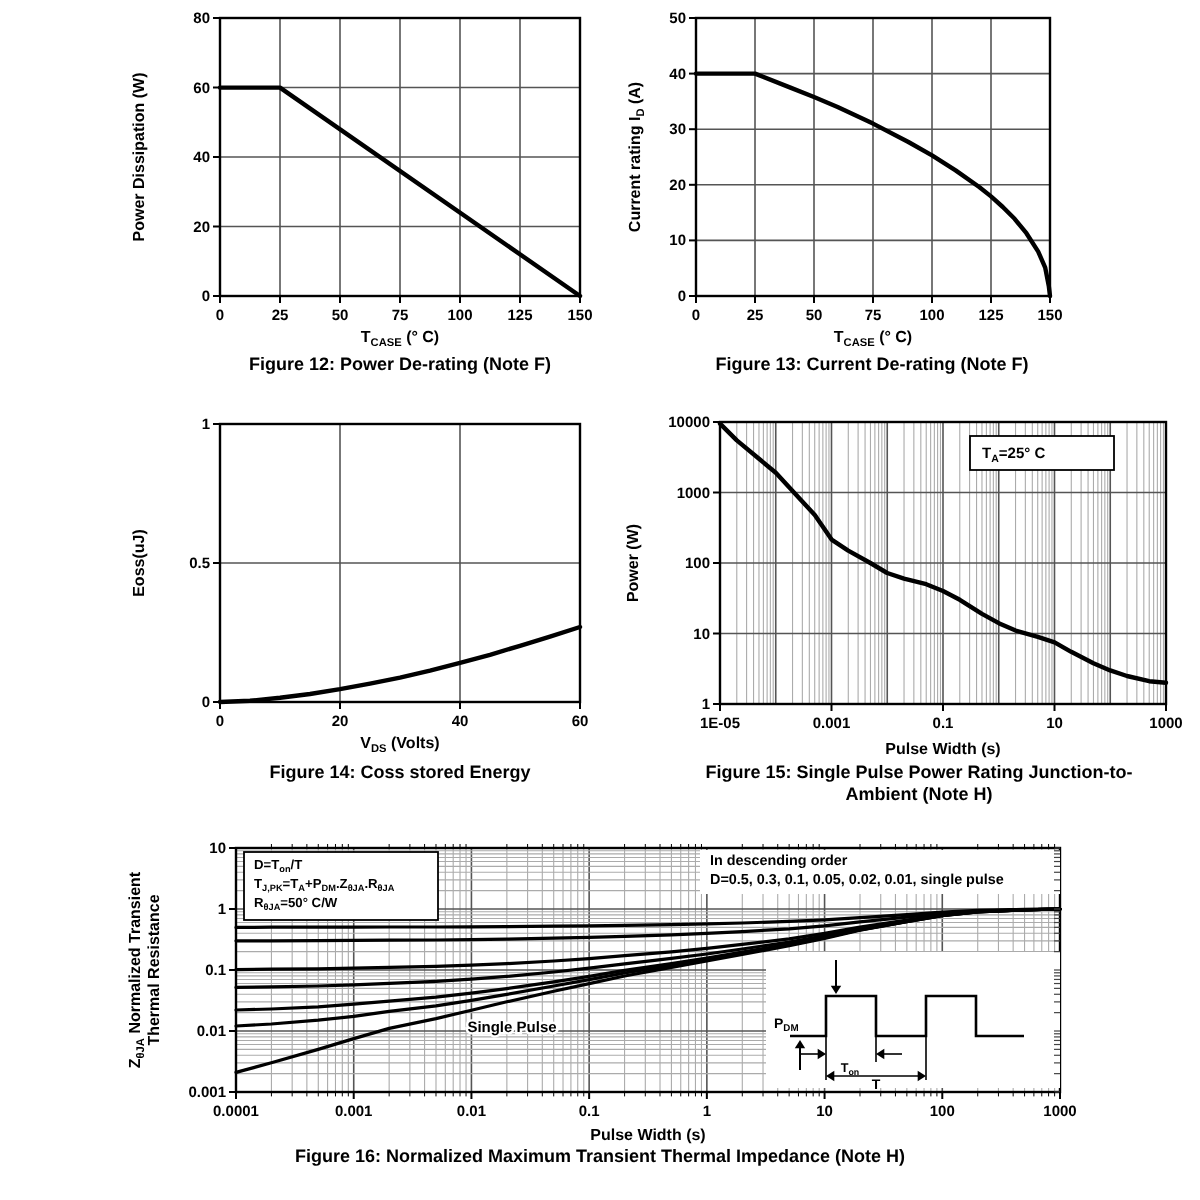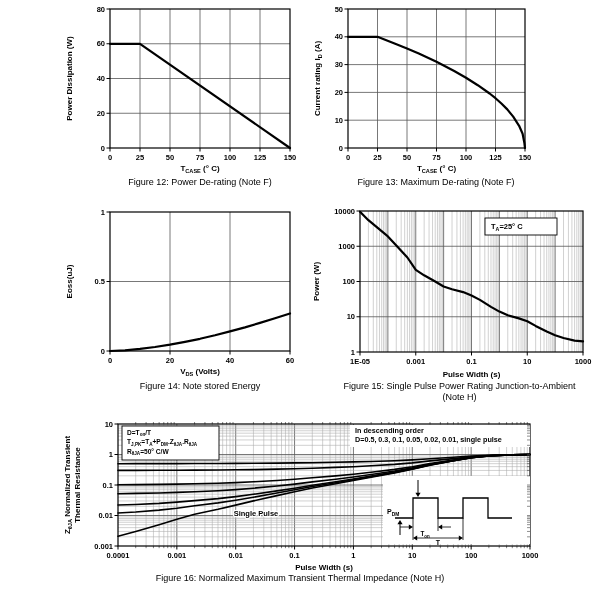--- a/index.html
+++ b/index.html
@@ -1,19 +1,19 @@
 <!DOCTYPE html>
 <html><head>
 <meta charset="utf-8">
 <style>
   html,body{margin:0;padding:0;background:#fff;}
   .page{position:relative;width:600px;height:600px;background:#ffffff;overflow:hidden;
         font-family:"Liberation Sans",sans-serif;}
   .fig-svg{position:absolute;}
-  .caption{position:absolute;text-align:center;font-weight:normal;font-size:9px;
+  .caption{position:absolute;text-align:center;font-weight:bold;font-size:9px;
            line-height:10.5px;color:#000;}
   svg text{font-family:"Liberation Sans",sans-serif;font-weight:bold;fill:#000;}
 </style>
 </head>
 <body>
 
 <div class="page">
   <svg id="svg-fig12" class="fig-svg" style="left:55px;top:2px" width="250" height="176">
       <line x1="85" y1="7" x2="85" y2="146" stroke="#555555" stroke-width="0.8"></line>
       <line x1="115" y1="7" x2="115" y2="146" stroke="#555555" stroke-width="0.8"></line>
@@ -88,21 +88,21 @@
       <text x="38" y="92.9" font-size="7.5" text-anchor="end"><tspan font-size="7.5" dy="0">20</tspan></text>
       <line x1="39.5" y1="62.60000000000001" x2="43" y2="62.60000000000001" stroke="#000" stroke-width="1"></line>
       <text x="38" y="65.10000000000001" font-size="7.5" text-anchor="end"><tspan font-size="7.5" dy="0">30</tspan></text>
       <line x1="39.5" y1="34.8" x2="43" y2="34.8" stroke="#000" stroke-width="1"></line>
       <text x="38" y="37.3" font-size="7.5" text-anchor="end"><tspan font-size="7.5" dy="0">40</tspan></text>
       <line x1="39.5" y1="7" x2="43" y2="7" stroke="#000" stroke-width="1"></line>
       <text x="38" y="9.5" font-size="7.5" text-anchor="end"><tspan font-size="7.5" dy="0">50</tspan></text>
       <text x="131.5" y="169" font-size="8" text-anchor="middle"><tspan font-size="8" dy="0">T</tspan><tspan font-size="5.6" dy="1.92">CASE</tspan><tspan font-size="8" dy="-1.92"> (° C)</tspan></text>
       <text x="15" y="76.5" font-size="8" text-anchor="middle" transform="rotate(-90 15 76.5)"><tspan font-size="8" dy="0">Current rating I</tspan><tspan font-size="5.6" dy="1.92">D</tspan><tspan font-size="8" dy="-1.92"> (A)</tspan></text>
     </svg>
-  <div class="caption" style="left:311px;top:177px;width:250px">Figure 13: Maximum De-rating (Note F)</div>
+  <div class="caption" style="left:311px;top:177px;width:250px">Figure 13: Current De-rating (Note F)</div>
 
   <svg id="svg-fig14" class="fig-svg" style="left:55px;top:205px" width="250" height="176">
       <line x1="115" y1="7" x2="115" y2="146" stroke="#555555" stroke-width="0.8"></line>
       <line x1="175" y1="7" x2="175" y2="146" stroke="#555555" stroke-width="0.8"></line>
       <line x1="55" y1="76.5" x2="235" y2="76.5" stroke="#555555" stroke-width="0.8"></line>
       <rect x="55" y="7" width="180" height="139" fill="none" stroke="#000" stroke-width="1.2"></rect>
       <path d="M55.0,146.0 L70.0,145.4 L85.0,143.9 L100.0,142.0 L115.0,139.6 L130.0,136.8 L145.0,133.8 L160.0,130.3 L175.0,126.4 L190.0,122.4 L205.0,117.9 L220.0,113.3 L235.0,108.5" fill="none" stroke="#000000" stroke-width="2.2" stroke-linejoin="round" stroke-linecap="round"></path>
       <line x1="55" y1="146" x2="55" y2="149.5" stroke="#000" stroke-width="1"></line>
       <text x="55" y="158" font-size="7.5" text-anchor="middle"><tspan font-size="7.5" dy="0">0</tspan></text>
       <line x1="115" y1="146" x2="115" y2="149.5" stroke="#000" stroke-width="1"></line>
@@ -113,21 +113,21 @@
       <text x="235" y="158" font-size="7.5" text-anchor="middle"><tspan font-size="7.5" dy="0">60</tspan></text>
       <line x1="51.5" y1="146" x2="55" y2="146" stroke="#000" stroke-width="1"></line>
       <text x="50" y="148.5" font-size="7.5" text-anchor="end"><tspan font-size="7.5" dy="0">0</tspan></text>
       <line x1="51.5" y1="76.5" x2="55" y2="76.5" stroke="#000" stroke-width="1"></line>
       <text x="50" y="79" font-size="7.5" text-anchor="end"><tspan font-size="7.5" dy="0">0.5</tspan></text>
       <line x1="51.5" y1="7" x2="55" y2="7" stroke="#000" stroke-width="1"></line>
       <text x="50" y="9.5" font-size="7.5" text-anchor="end"><tspan font-size="7.5" dy="0">1</tspan></text>
       <text x="145" y="169" font-size="8" text-anchor="middle"><tspan font-size="8" dy="0">V</tspan><tspan font-size="5.6" dy="1.92">DS</tspan><tspan font-size="8" dy="-1.92"> (Volts)</tspan></text>
       <text x="17" y="76.5" font-size="8" text-anchor="middle" transform="rotate(-90 17 76.5)"><tspan font-size="8" dy="0">Eoss(uJ)</tspan></text>
     </svg>
-  <div class="caption" style="left:75px;top:381px;width:250px">Figure 14: Note stored Energy</div>
+  <div class="caption" style="left:75px;top:381px;width:250px">Figure 14: Coss stored Energy</div>
 
   <svg id="svg-fig15" class="fig-svg" style="left:305px;top:205px" width="290" height="180">
       <line x1="63.39121112913348" y1="6" x2="63.39121112913348" y2="147" stroke="#ababab" stroke-width="0.55"></line>
       <line x1="68.29975497531059" y1="6" x2="68.29975497531059" y2="147" stroke="#ababab" stroke-width="0.55"></line>
       <line x1="71.78242225826696" y1="6" x2="71.78242225826696" y2="147" stroke="#ababab" stroke-width="0.55"></line>
       <line x1="74.48378887086652" y1="6" x2="74.48378887086652" y2="147" stroke="#ababab" stroke-width="0.55"></line>
       <line x1="76.69096610444407" y1="6" x2="76.69096610444407" y2="147" stroke="#ababab" stroke-width="0.55"></line>
       <line x1="78.55710786539741" y1="6" x2="78.55710786539741" y2="147" stroke="#ababab" stroke-width="0.55"></line>
       <line x1="80.17363338740043" y1="6" x2="80.17363338740043" y2="147" stroke="#ababab" stroke-width="0.55"></line>
       <line x1="81.59950995062118" y1="6" x2="81.59950995062118" y2="147" stroke="#ababab" stroke-width="0.55"></line>

